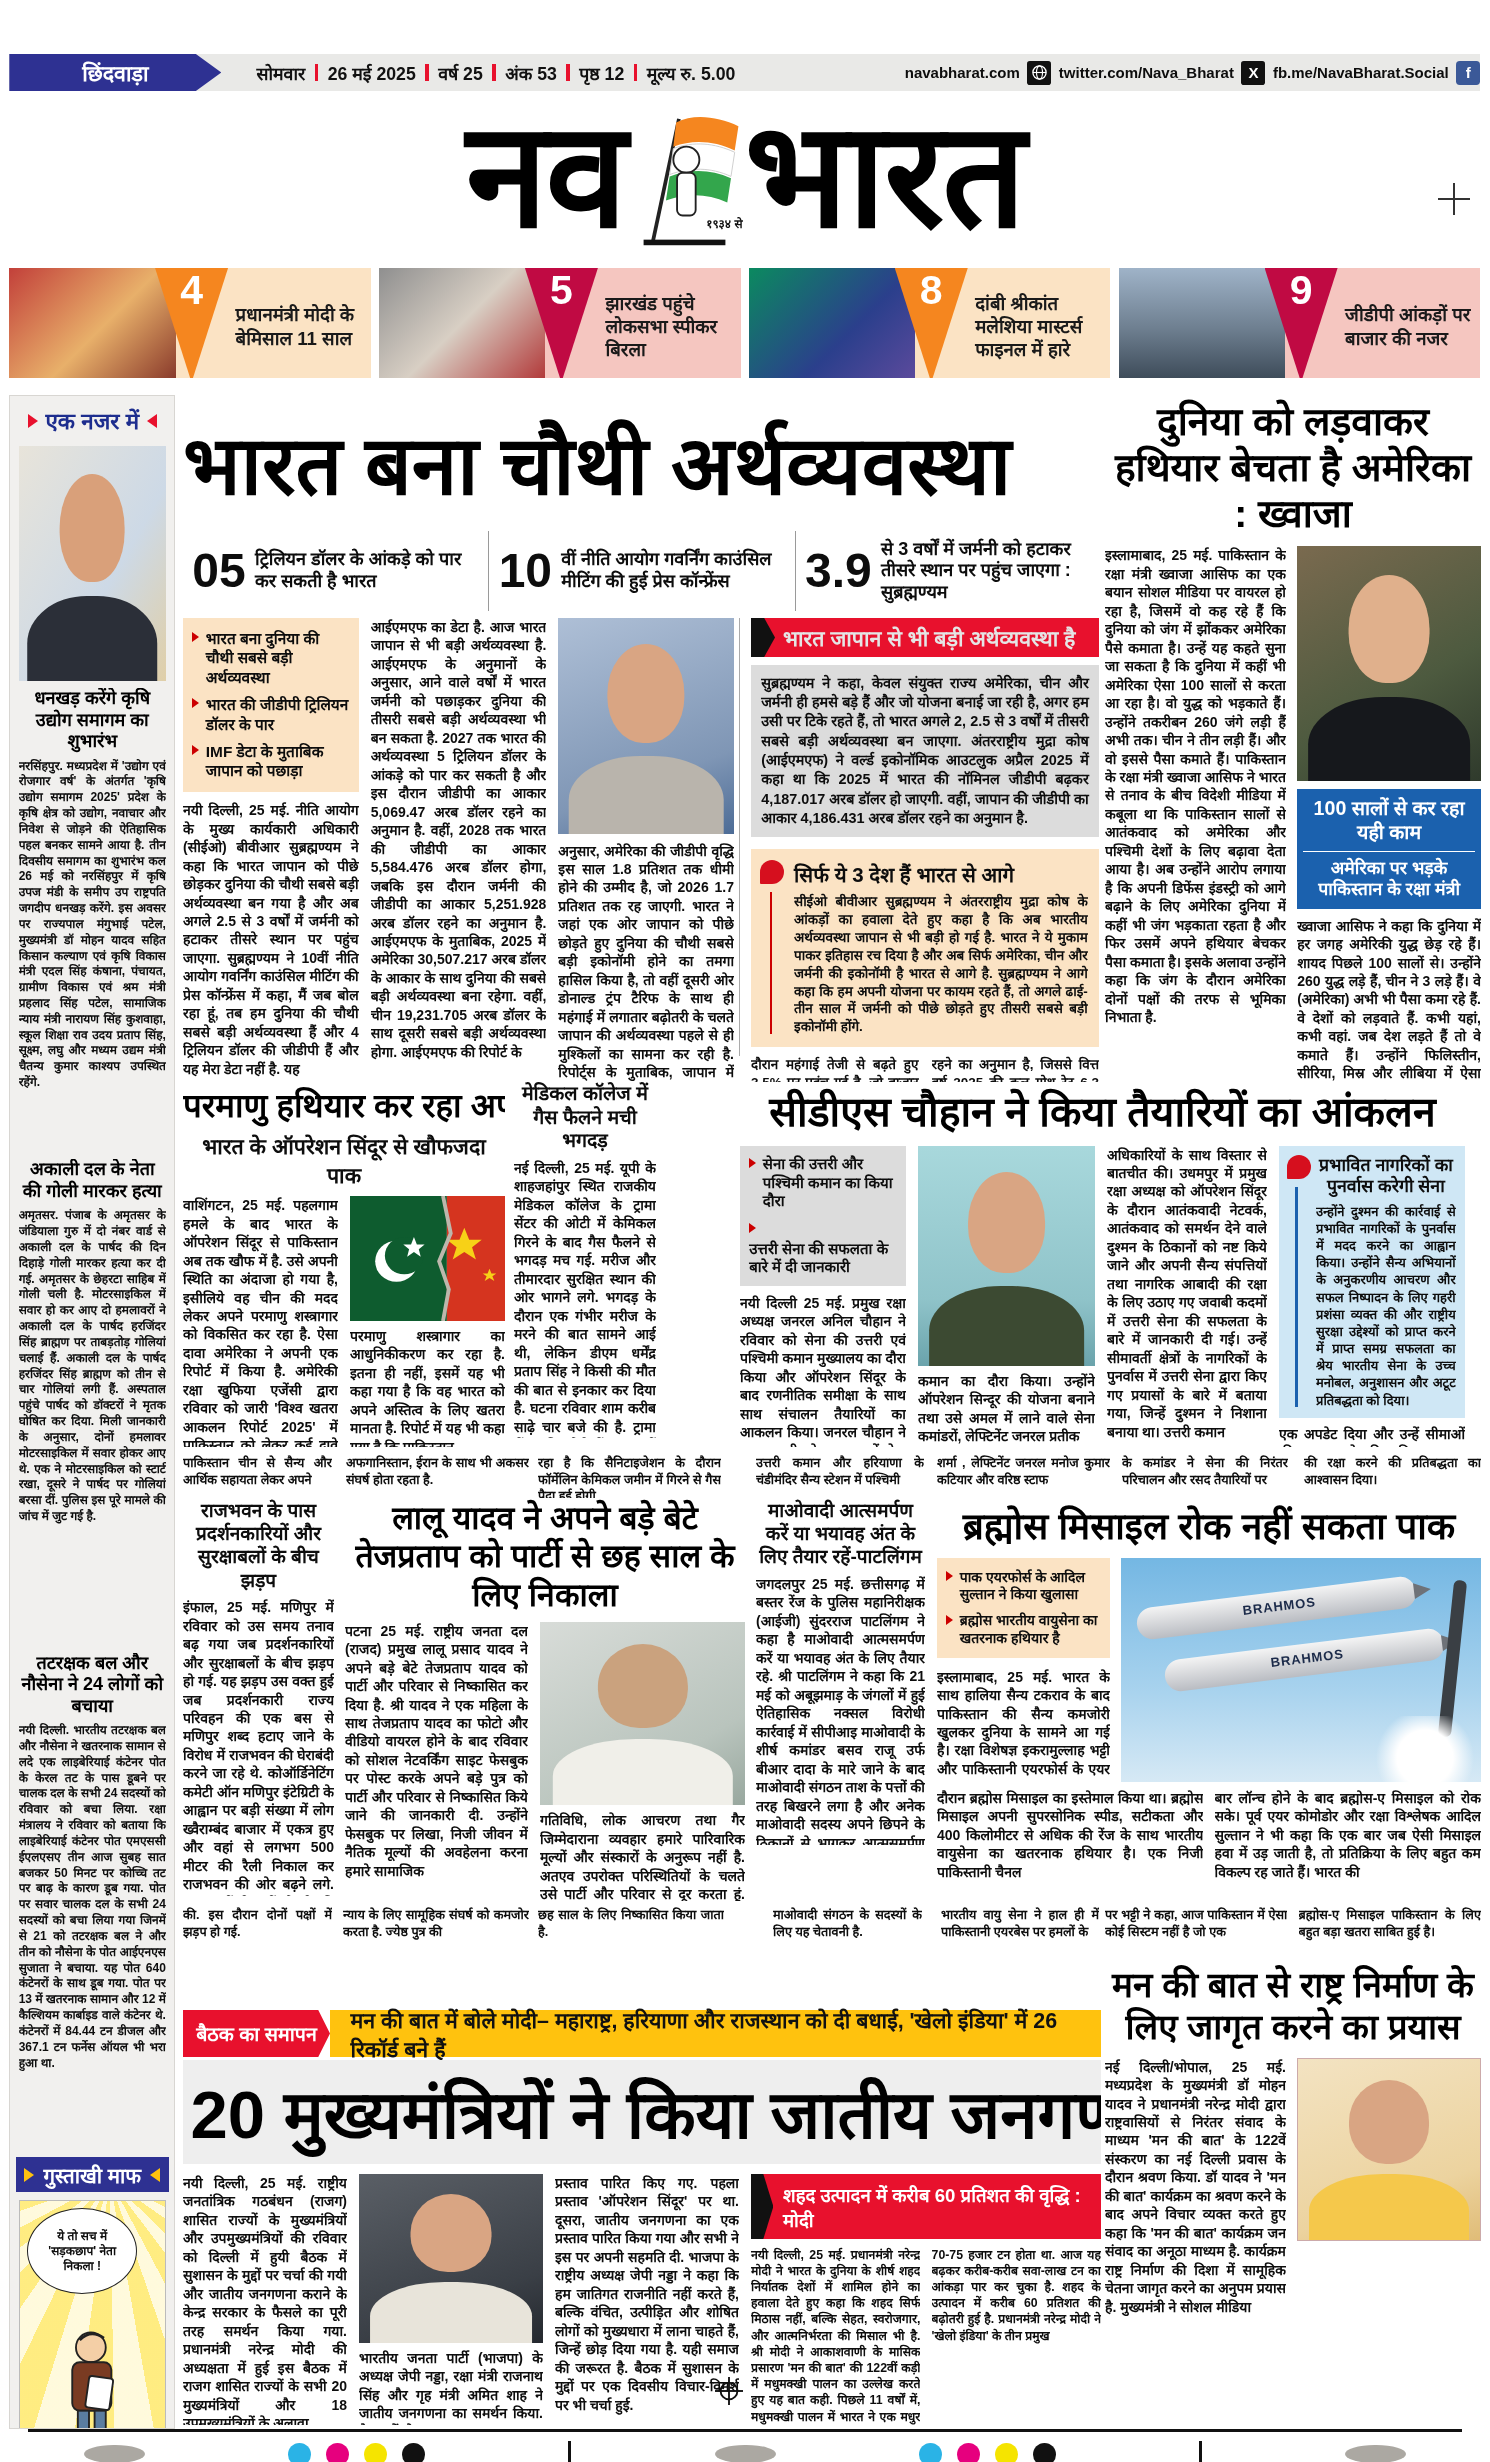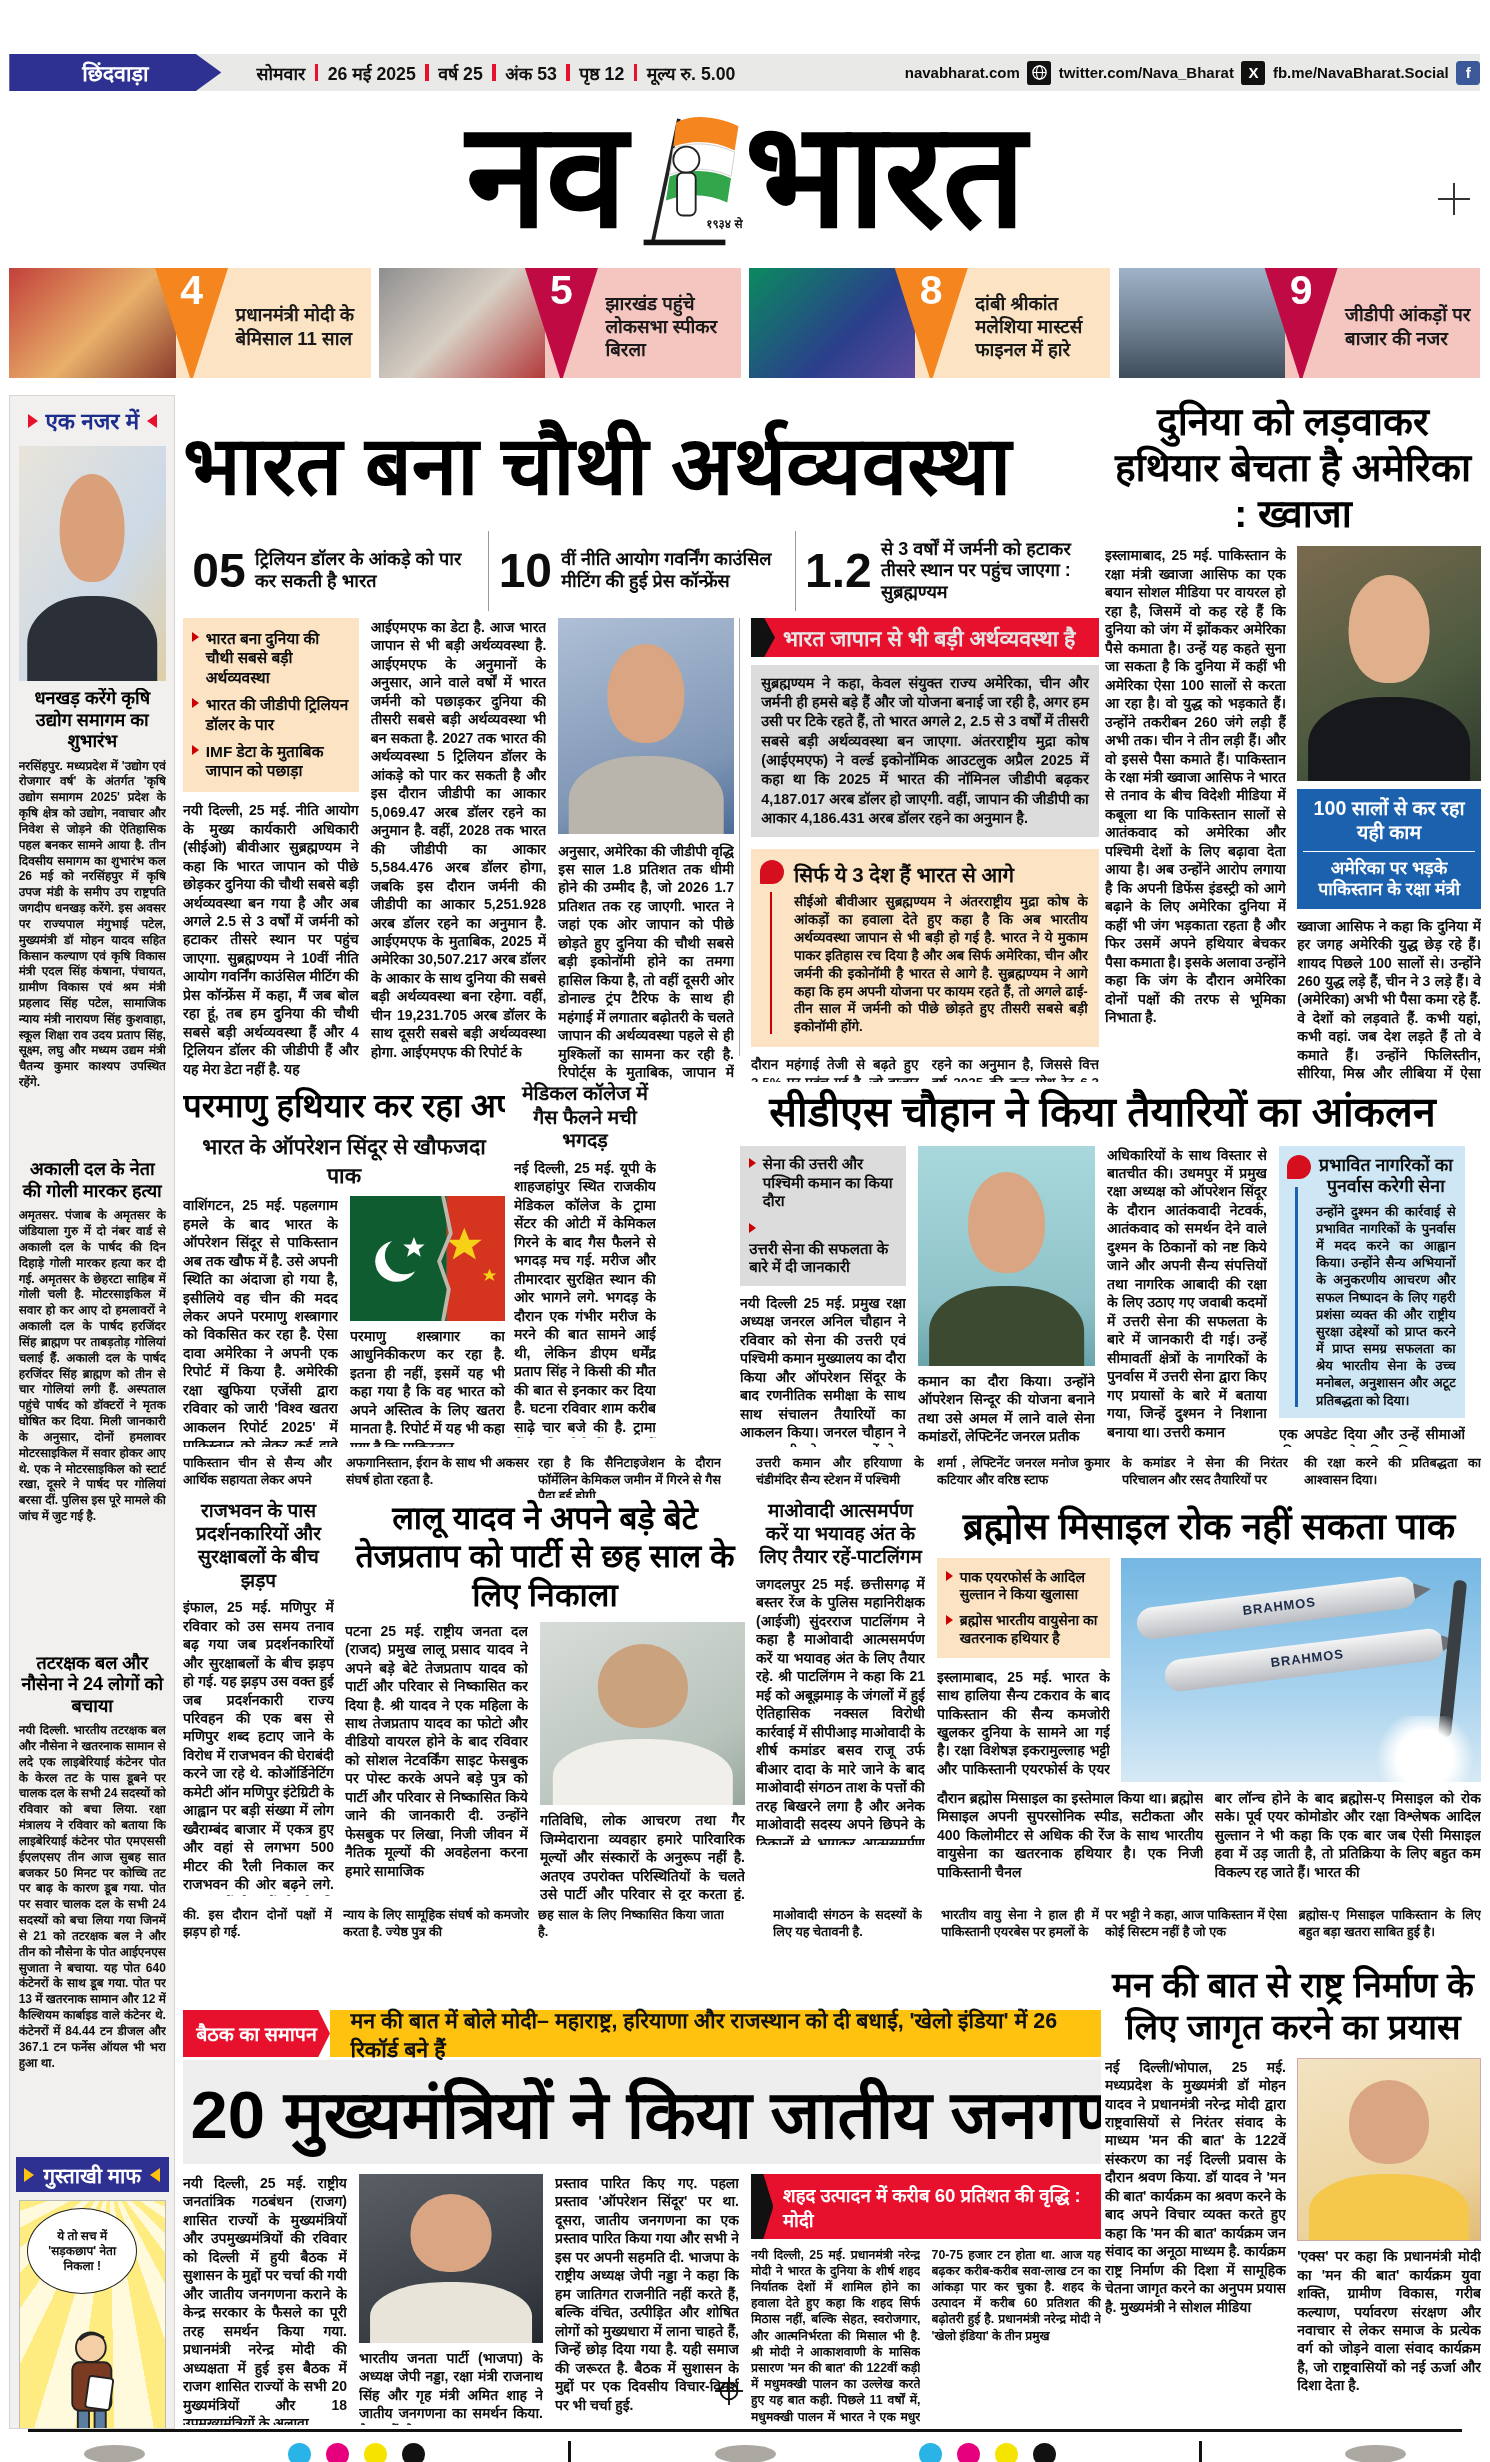--- a/index.html
+++ b/index.html
@@ -315,21 +315,21 @@
   <div class="abs lead-stats">
     <div class="stat">
       <span class="num">05</span>
       <span class="txt">ट्रिलियन डॉलर के आंकड़े को पार कर सकती है भारत</span>
     </div>
     <div class="stat">
       <span class="num">10</span>
       <span class="txt">वीं नीति आयोग गवर्निंग काउंसिल मीटिंग की हुई प्रेस कॉन्फ्रेंस</span>
     </div>
     <div class="stat">
-      <span class="num">1.2</span>
+      <span class="num">3.9</span>
       <span class="txt">से 3 वर्षों में जर्मनी को हटाकर तीसरे स्थान पर पहुंच जाएगा : सुब्रह्मण्यम</span>
     </div>
   </div>
 
   <div class="abs lead-cols">
     <div class="c">
       <div class="bulletbox">
         <div class="bi">
             <span class="bmark"></span>
             <span>भारत बना दुनिया की चौथी सबसे बड़ी अर्थव्यवस्था</span>
@@ -540,21 +540,20 @@
   <div class="abs mankibaat">
     <div class="mkb-snips">
       <div class="snip">पर भट्टी ने कहा, आज पाकिस्तान में ऐसा कोई सिस्टम नहीं है जो एक</div>
       <div class="snip">ब्रह्मोस-ए मिसाइल पाकिस्तान के लिए बहुत बड़ा खतरा साबित हुई है।</div>
     </div>
     <h1 class="hl">मन की बात से राष्ट्र निर्माण के लिए जागृत करने का प्रयास</h1>
     <div class="mkb-body">
       <div class="mkb-c1 bt">नई दिल्ली/भोपाल, 25 मई. मध्यप्रदेश के मुख्यमंत्री डॉ मोहन यादव ने प्रधानमंत्री नरेन्द्र मोदी द्वारा राष्ट्रवासियों से निरंतर संवाद के माध्यम 'मन की बात' के 122वें संस्करण का नई दिल्ली प्रवास के दौरान श्रवण किया. डॉ यादव ने 'मन की बात' कार्यक्रम का श्रवण करने के बाद अपने विचार व्यक्त करते हुए कहा कि 'मन की बात' कार्यक्रम जन संवाद का अनूठा माध्यम है. कार्यक्रम राष्ट्र निर्माण की दिशा में सामूहिक चेतना जागृत करने का अनुपम प्रयास है. मुख्यमंत्री ने सोशल मीडिया</div>
       <div class="mkb-c2">
         <div class="yadav-photo bust" style="background:linear-gradient(160deg,#f3e3c2,#ecd39f 70%,#e0bc77);--skin:#d9a583;--suit:#f5c84b;"></div>
-        <div class="bt">'एक्स' पर कहा कि प्रधानमंत्री मोदी का 'मन की बात' कार्यक्रम युवा शक्ति, ग्रामीण विकास, गरीब कल्याण, पर्यावरण संरक्षण और नवाचार से लेकर समाज के प्रत्येक वर्ग को जोड़ने वाला संवाद कार्यक्रम है, जो राष्ट्रवासियों को नई ऊर्जा और दिशा देता है.</div>
       </div>
     </div>
   </div>
 
   <div class="abs crosshair">
     <svg width="28" height="28" viewBox="0 0 30 30">
         <circle cx="15" cy="15" r="9" fill="none" stroke="#111" stroke-width="2"></circle>
         <line x1="15" y1="0" x2="15" y2="30" stroke="#111" stroke-width="2"></line>
         <line x1="0" y1="15" x2="30" y2="15" stroke="#111" stroke-width="2"></line>
       </svg>

